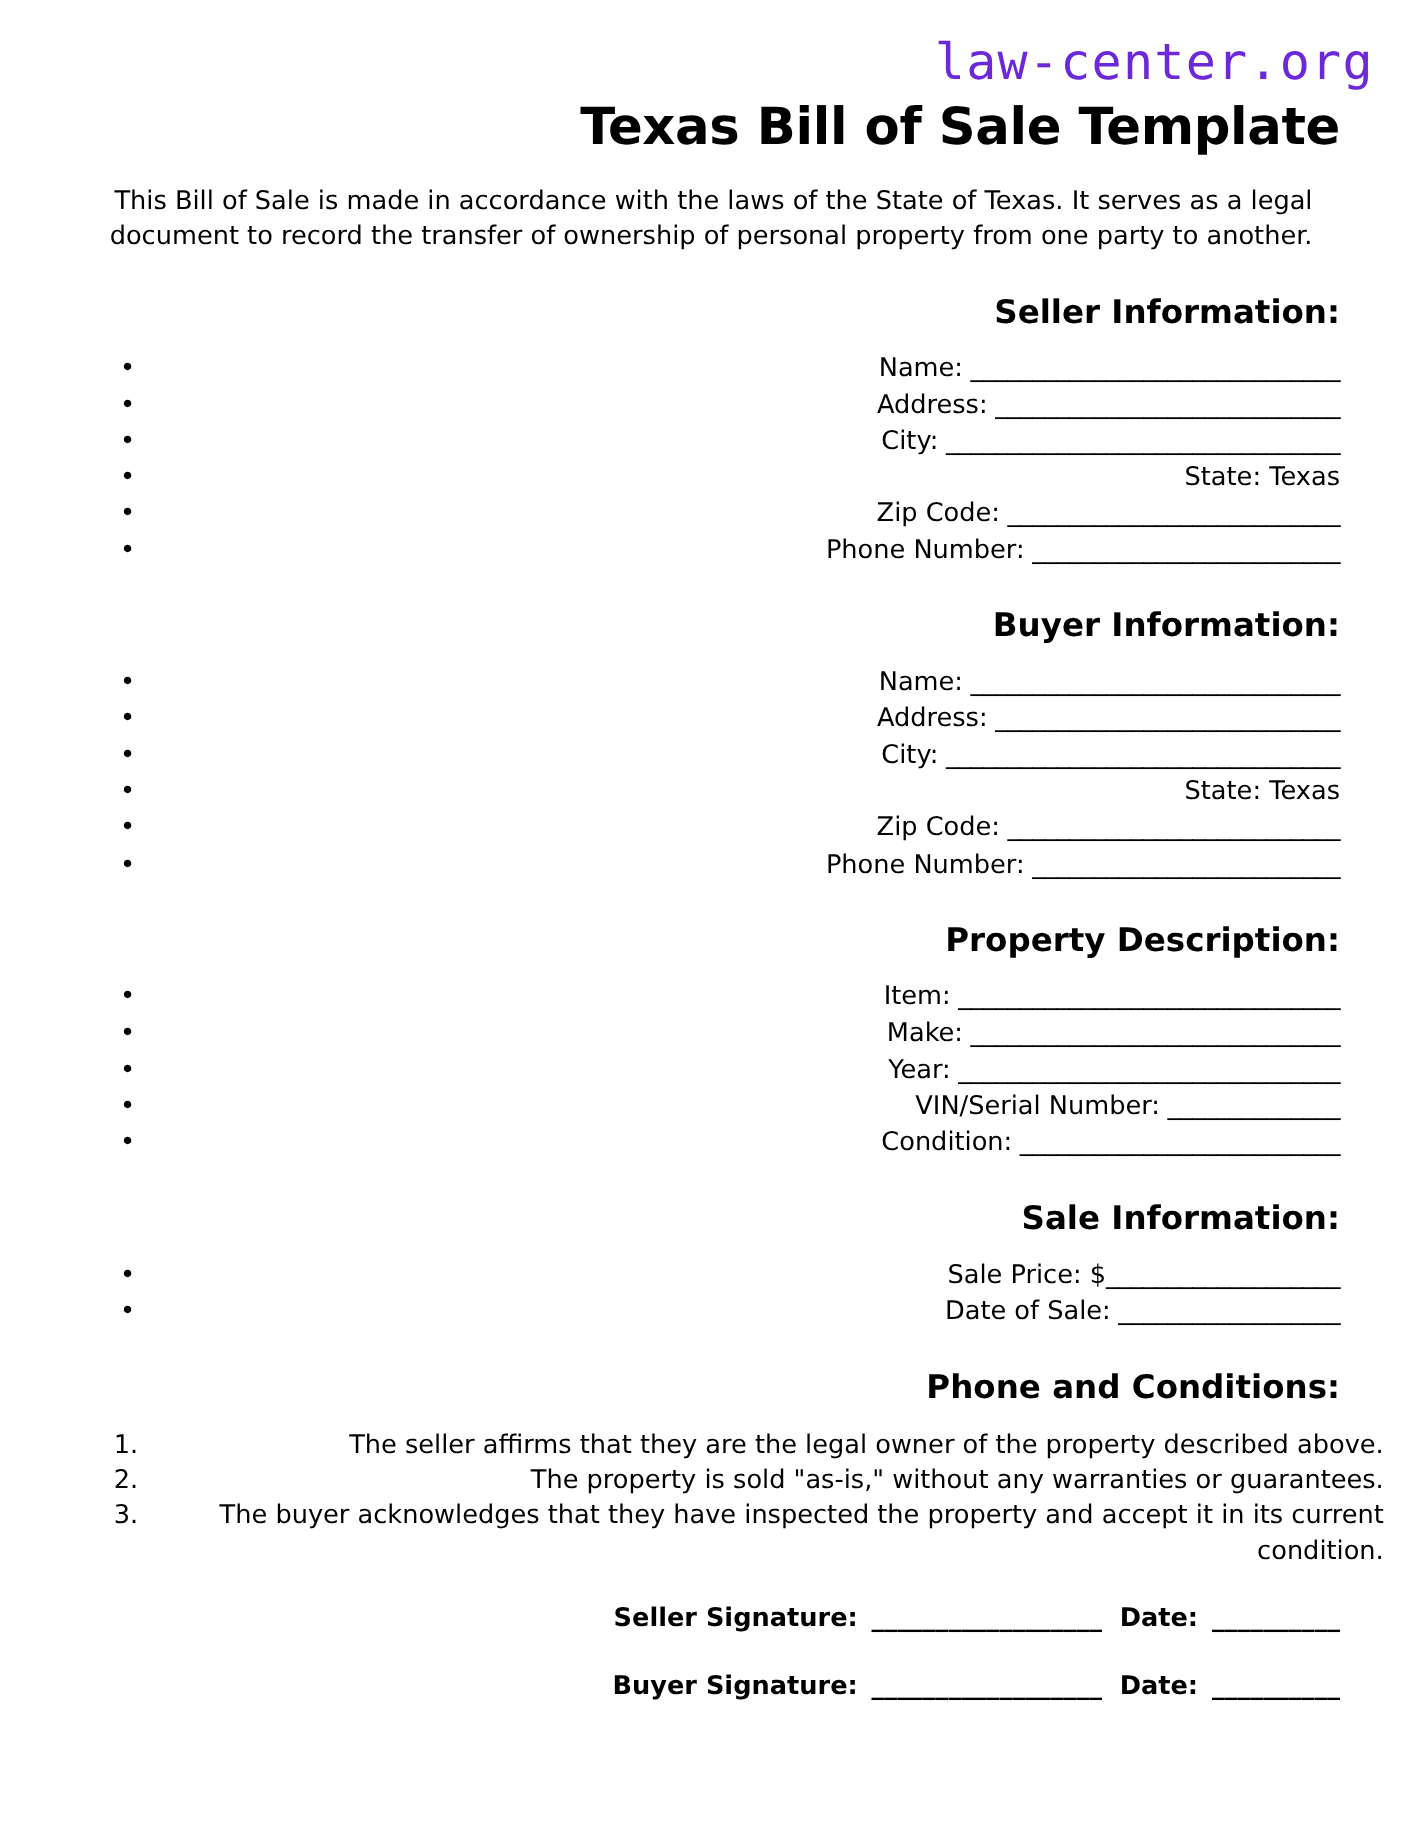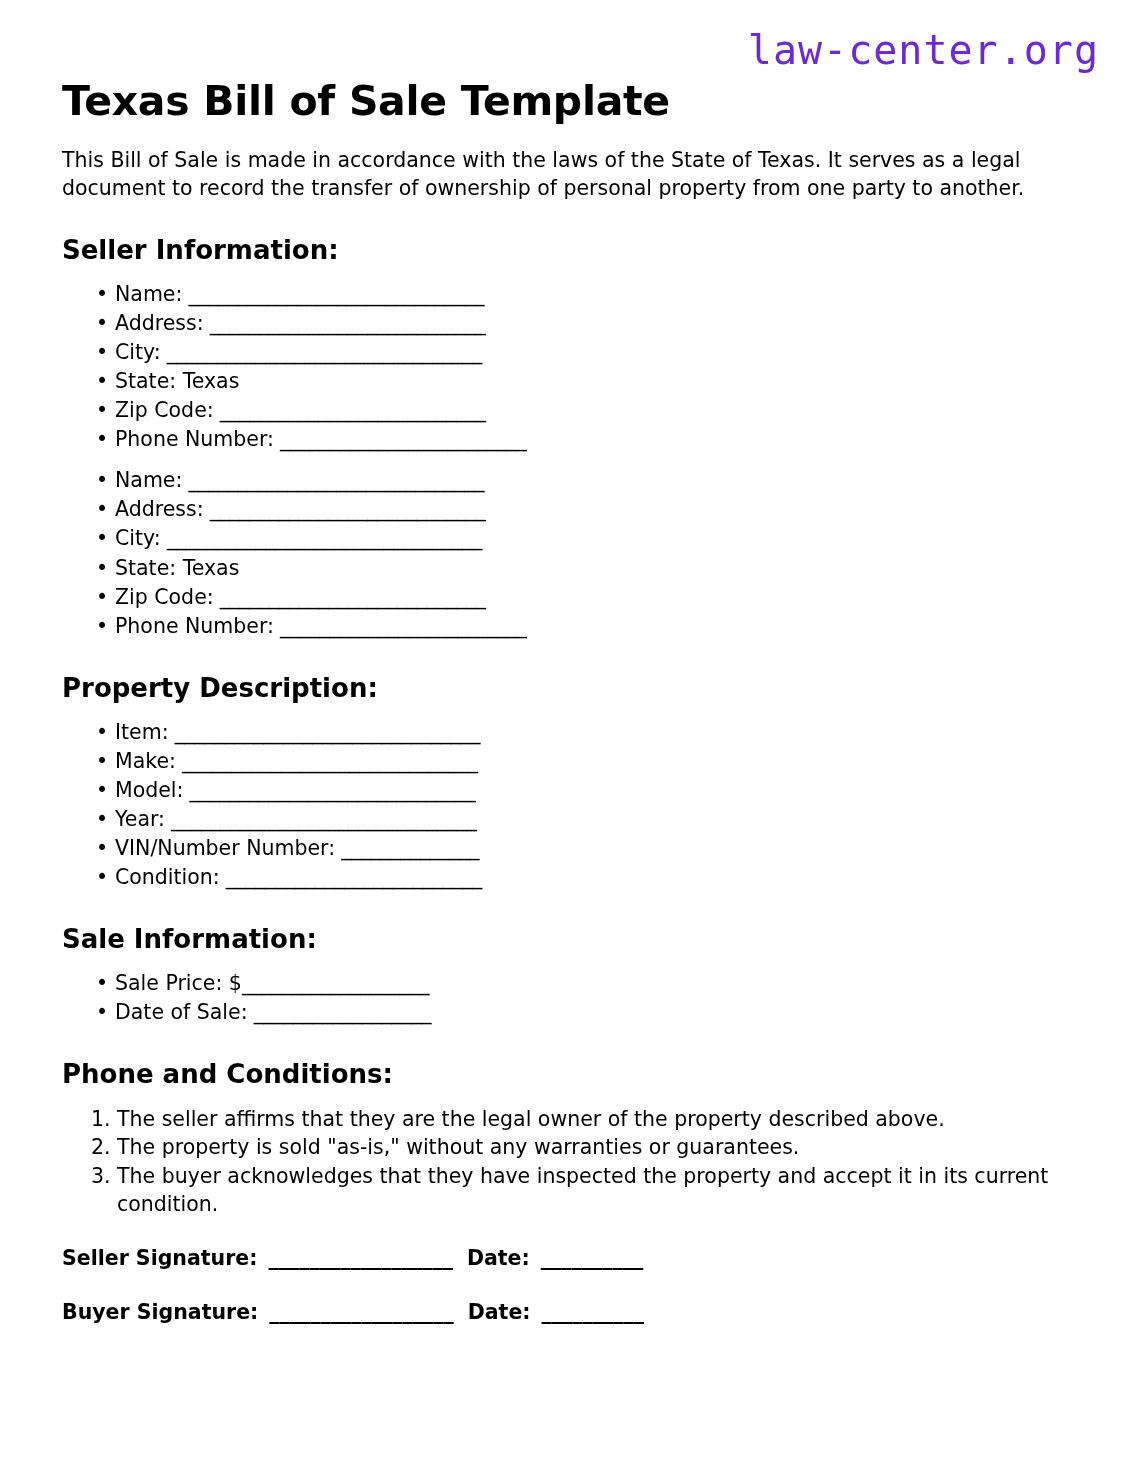--- a/index.html
+++ b/index.html
@@ -28,20 +28,21 @@
     letter-spacing: 1px;
     color: #6d28d9;
     white-space: nowrap;
     line-height: 1;
   }
   .content {
     position: absolute;
     left: 62px;
     top: 76px;
     width: 1010px;
+    text-align: right;
   }
   h1.doc-title {
     font-size: 41px;
     font-weight: bold;
     margin: 0 0 0 0;
     padding: 0;
     line-height: 1.22;
     letter-spacing: -0.3px;
   }
   p.intro {
@@ -141,36 +142,36 @@
     <h2 class="section-heading">Seller Information:</h2>
     <ul class="field-list">
       <li><span>Name:</span><span class="blank"> ______________________________</span></li>
       <li><span>Address:</span><span class="blank"> ____________________________</span></li>
       <li><span>City:</span><span class="blank"> ________________________________</span></li>
       <li><span>State: Texas</span><span class="blank"></span></li>
       <li><span>Zip Code:</span><span class="blank"> ___________________________</span></li>
       <li><span>Phone Number:</span><span class="blank"> _________________________</span></li>
     </ul>
 
+    <h2 class="section-heading">Buyer Information:</h2>
     <ul class="field-list">
       <li><span>Name:</span><span class="blank"> ______________________________</span></li>
       <li><span>Address:</span><span class="blank"> ____________________________</span></li>
       <li><span>City:</span><span class="blank"> ________________________________</span></li>
       <li><span>State: Texas</span><span class="blank"></span></li>
       <li><span>Zip Code:</span><span class="blank"> ___________________________</span></li>
       <li><span>Phone Number:</span><span class="blank"> _________________________</span></li>
     </ul>
 
     <h2 class="section-heading">Property Description:</h2>
     <ul class="field-list">
       <li><span>Item:</span><span class="blank"> _______________________________</span></li>
       <li><span>Make:</span><span class="blank"> ______________________________</span></li>
-      <li><span>Model:</span><span class="blank"> _____________________________</span></li>
       <li><span>Year:</span><span class="blank"> _______________________________</span></li>
-      <li><span>VIN/Number Number:</span><span class="blank"> ______________</span></li>
+      <li><span>VIN/Serial Number:</span><span class="blank"> ______________</span></li>
       <li><span>Condition:</span><span class="blank"> __________________________</span></li>
     </ul>
 
     <h2 class="section-heading">Sale Information:</h2>
     <ul class="field-list">
       <li><span>Sale Price: $</span><span class="blank">___________________</span></li>
       <li><span>Date of Sale:</span><span class="blank"> __________________</span></li>
     </ul>
 
     <h2 class="section-heading">Phone and Conditions:</h2>

